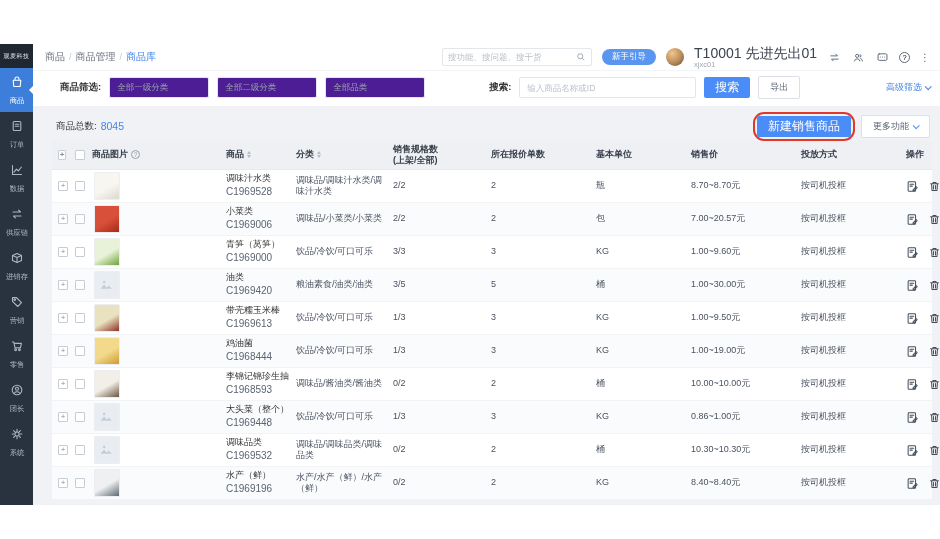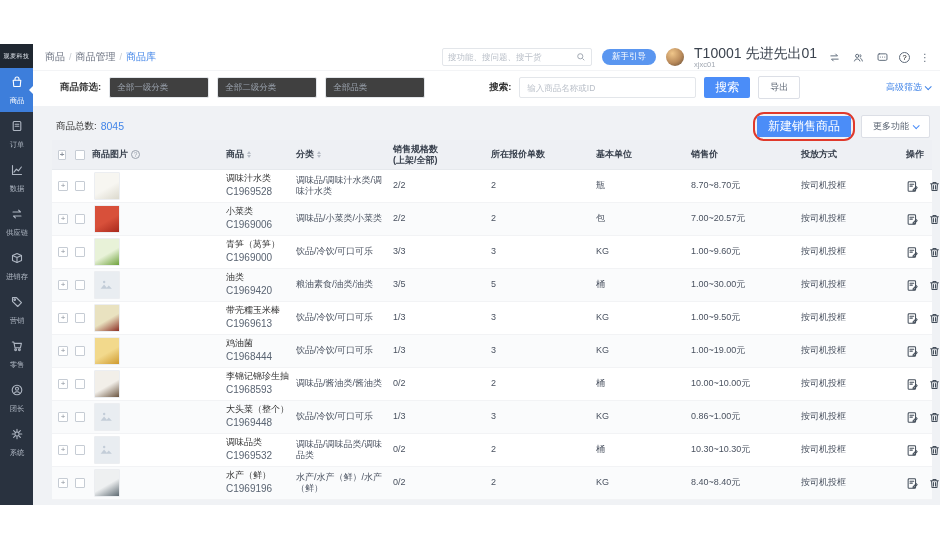--- a/index.html
+++ b/index.html
@@ -50,21 +50,21 @@
     stroke-linecap:round; stroke-linejoin:round; }
   .glyph-icon { font-size:10px; color:#5f6b7a; }
   .circle-glyph { width:11px; height:11px; border:1px solid #5f6b7a; border-radius:50%;
     font-size:7.5px; display:flex; align-items:center; justify-content:center; }
 
   .filter-row { background:#fff; border-top:1px solid #f3f4f6; padding:5px 10px 7px 27px;
     display:flex; align-items:center; gap:8px; }
   .f-label { font-size:9.5px; color:#333; font-weight:bold; white-space:nowrap; }
   .f-select { width:100px; height:21px; border:1px solid #e3e6ea; border-radius:2px;
     font-size:8.5px; color:#9aa2ad; display:flex; align-items:center; padding:0 7px;
-    background:#404040; cursor:pointer; white-space:nowrap; }
+    background:#4c1d95; cursor:pointer; white-space:nowrap; }
   .f-gap { width:48px; }
   .f-input { width:177px; height:21px; border:1px solid #e3e6ea; border-radius:2px;
     font-size:8.5px; color:#333; padding:0 7px; outline:none; font-family:inherit; }
   .f-input::placeholder { color:#b9bfc8; }
   .btn-primary { background:#4b8df8; color:#fff; border:0; border-radius:2px; height:21px;
     padding:0 11px; font-size:12px; cursor:pointer; font-family:inherit; white-space:nowrap; }
   .btn-plain { background:#fff; color:#5a6472; border:1px solid #dcdfe6; border-radius:2px;
     height:23px; padding:0 11px; font-size:9px; cursor:pointer; font-family:inherit; white-space:nowrap; }
   .adv-filter { margin-left:auto; color:#4285e8; font-size:9px; display:flex; align-items:center;
     gap:3px; cursor:pointer; white-space:nowrap; }

